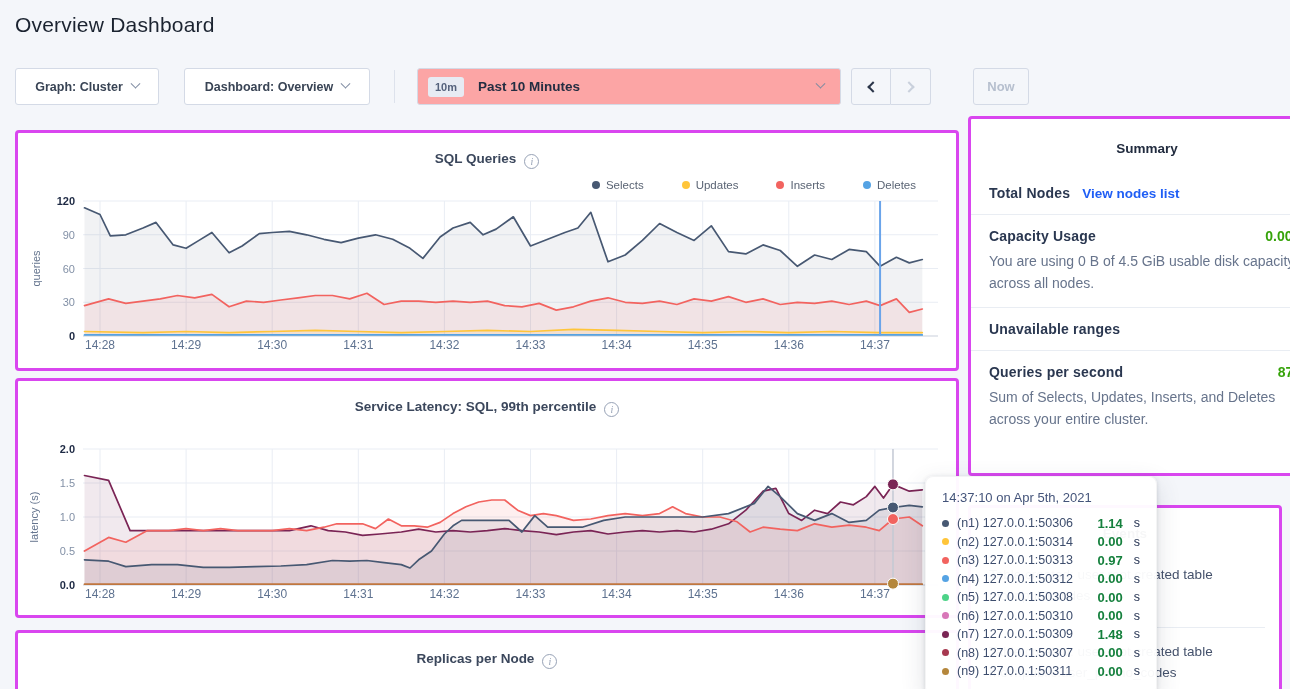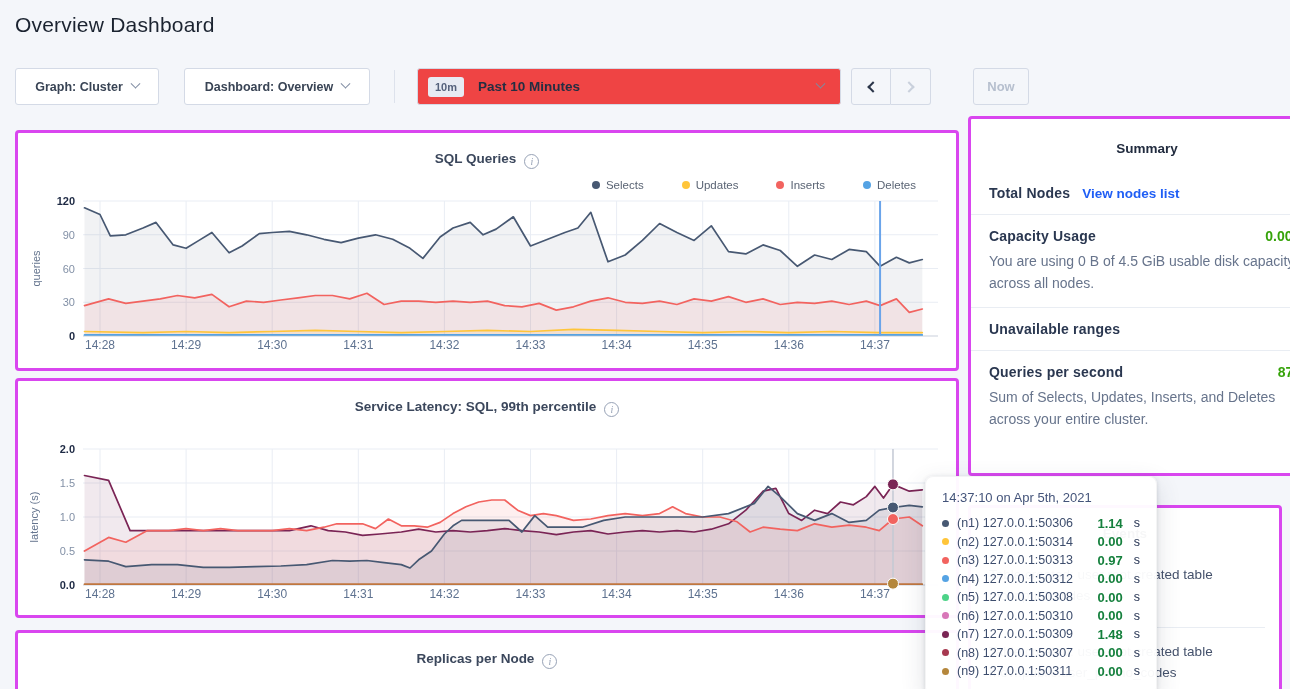--- a/index.html
+++ b/index.html
@@ -24,21 +24,21 @@
   }
   .dd1 { left:15px; width:144px; }
   .dd2 { left:184px; width:186px; }
   .chev-down {
     width:7px; height:7px; border-right:1.5px solid #7e8ba1; border-bottom:1.5px solid #7e8ba1;
     transform:rotate(45deg) translate(-2px,-2px); display:inline-block;
   }
   .vdiv { left:394px; top:70px; height:33px; width:1px; background:#dde2ec; position:absolute; }
   .time-select {
     left:417px; width:424px; display:flex; align-items:center; gap:14px;
-    background:#ef4444; border:1px solid #d4dae6; border-radius:3px; padding:0 16px 0 10px;
+    background:#fca5a5; border:1px solid #d4dae6; border-radius:3px; padding:0 16px 0 10px;
   }
   .time-badge {
     background:#e7ebf3; border-radius:3px; padding:4px 7px;
     font-size:11px; font-weight:700; color:#55627c;
   }
   .time-label { font-size:13.5px; font-weight:700; color:#242e42; }
   .time-select .chev-down { margin-left:auto; }
   .arrow-group { left:851px; display:flex; position:absolute; }
   .arrow-btn {
     width:40px; height:37px; background:transparent; border:1px solid #d4dae6;

